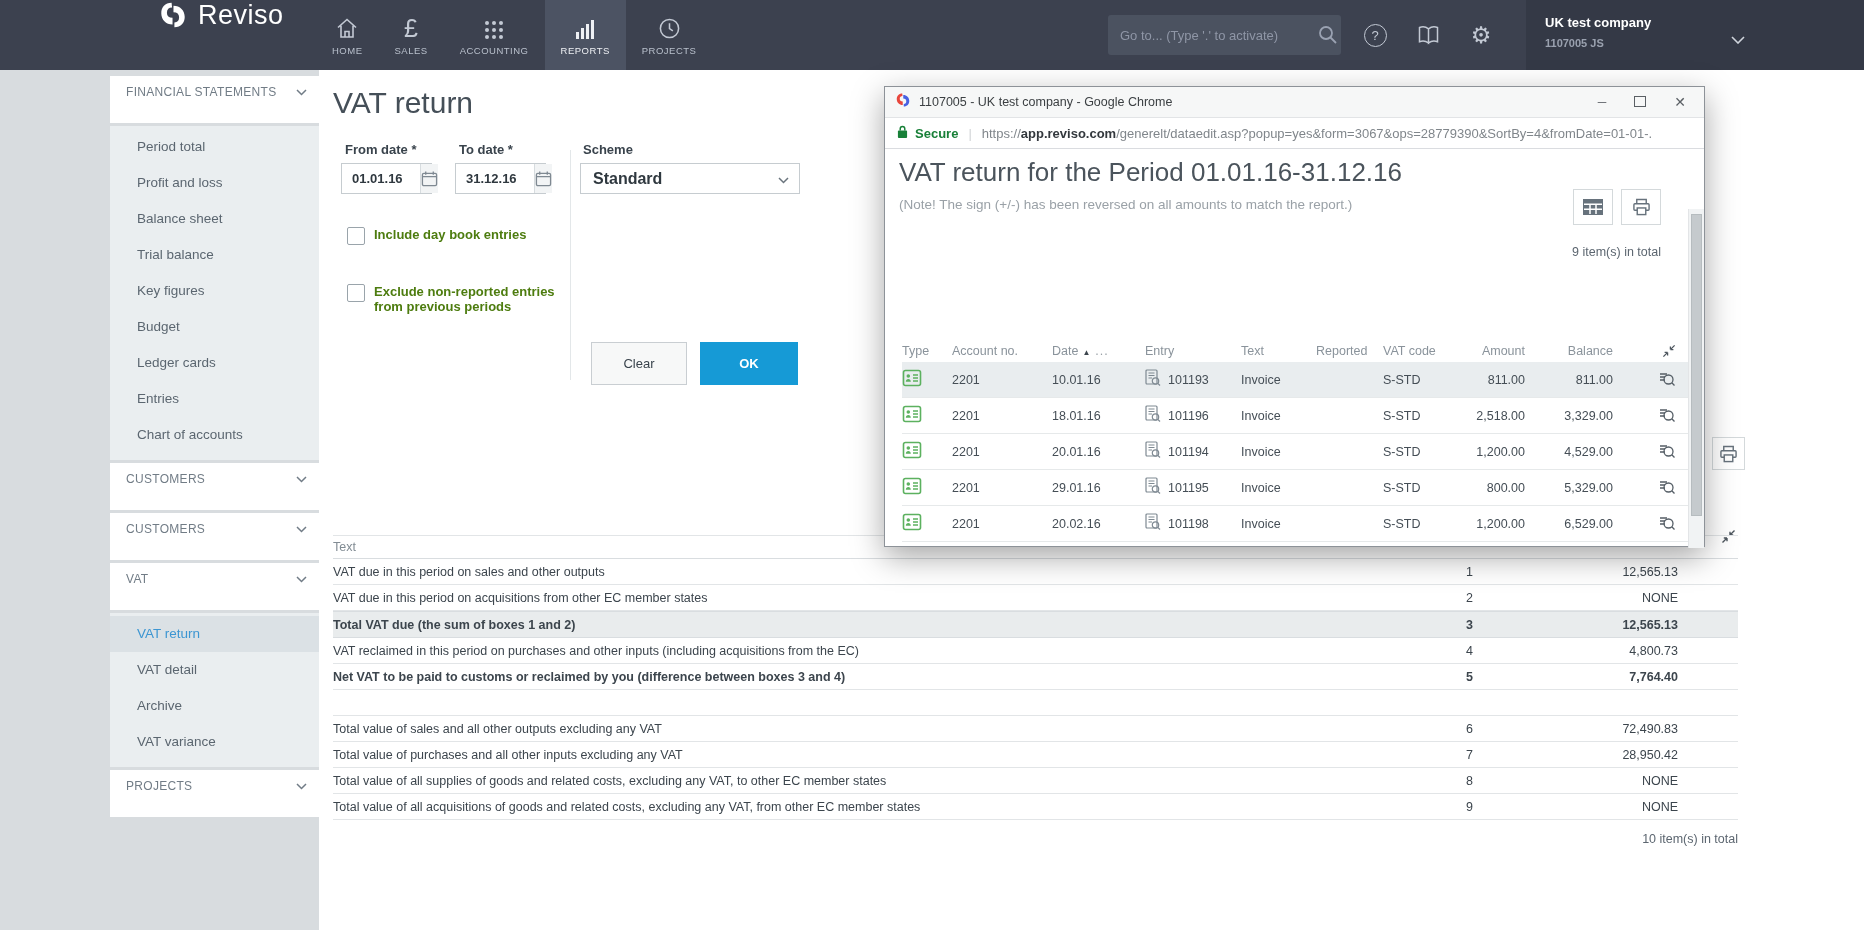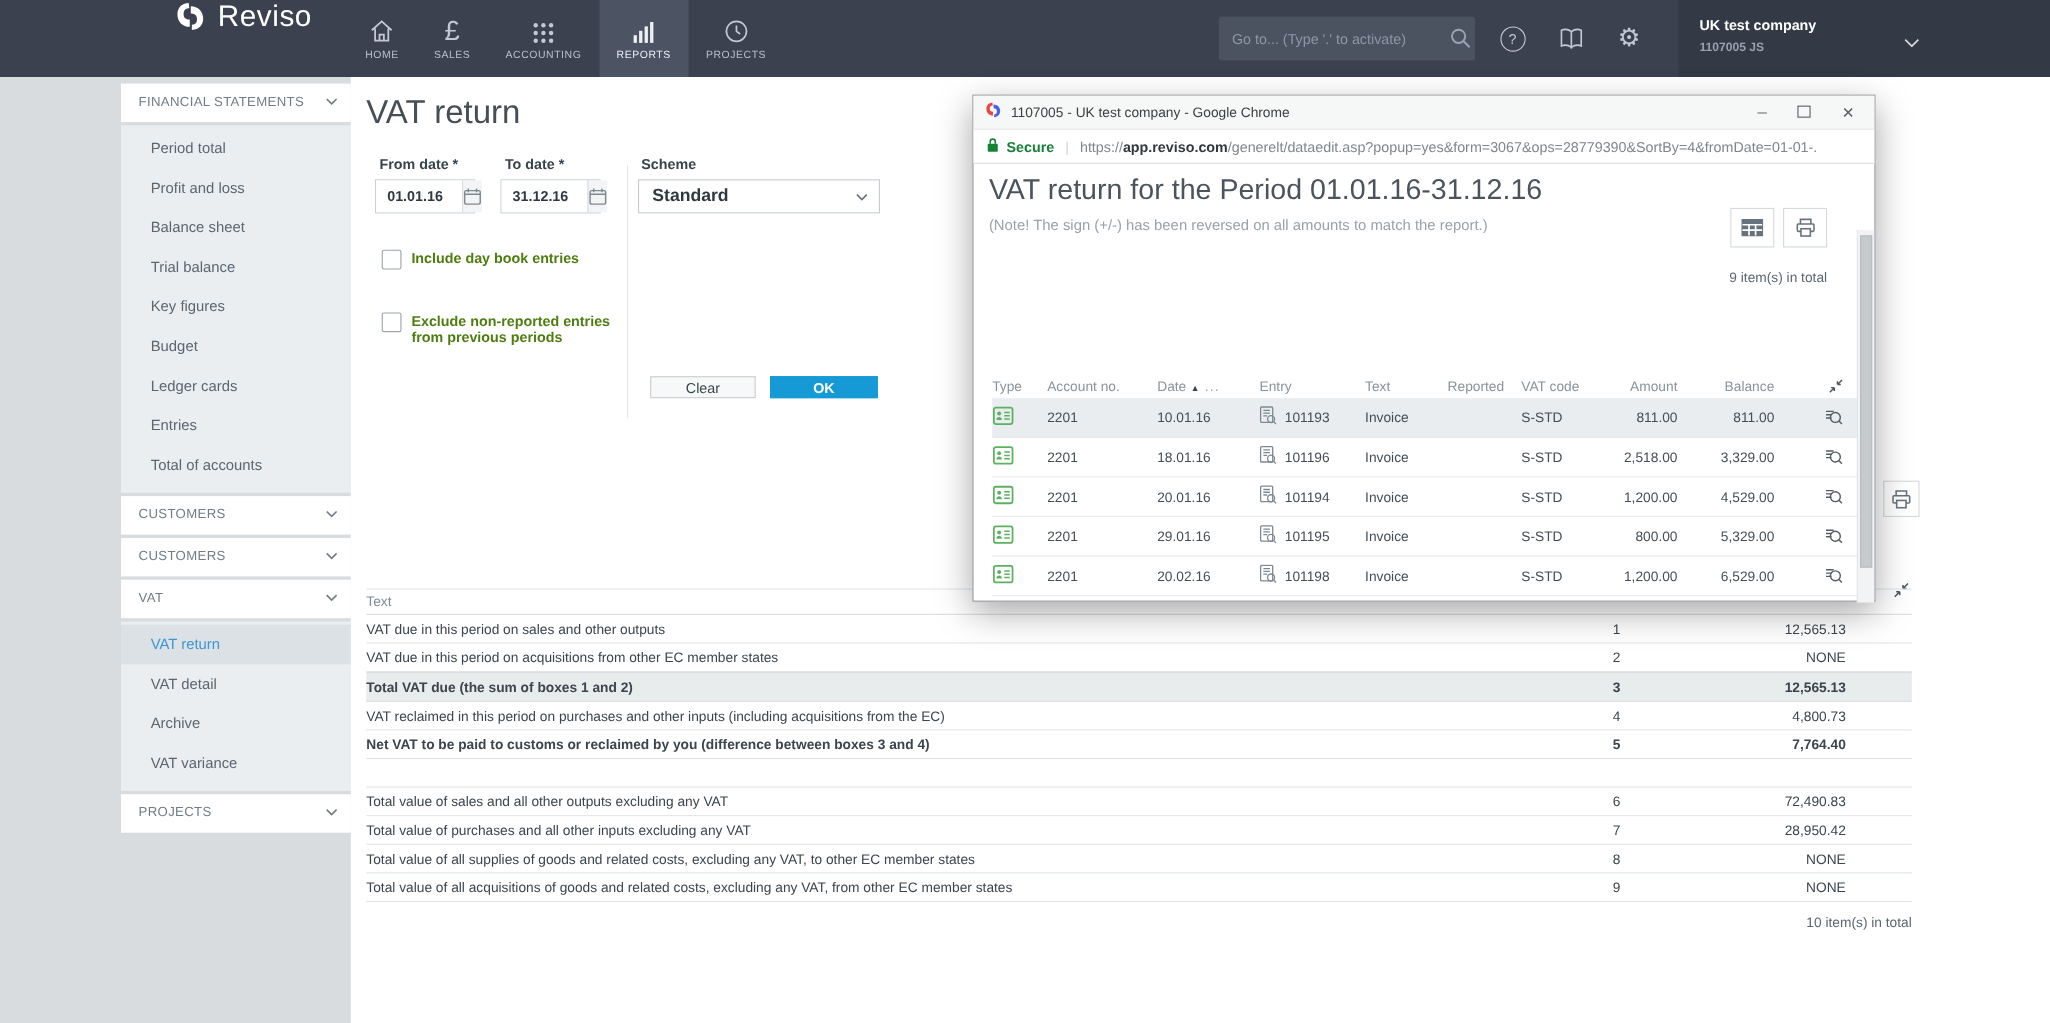--- a/index.html
+++ b/index.html
@@ -27,41 +27,41 @@
   .gear-glyph{font-family:"DejaVu Sans",sans-serif;font-size:23px;line-height:23px;}
   .userbox{position:absolute;left:1526px;top:0;width:338px;height:70px;background:#343946;cursor:pointer;}
   .user-name{position:absolute;left:19px;top:15px;font-size:13px;font-weight:bold;color:#fff;}
   .user-id{position:absolute;left:19px;top:37px;font-size:11px;font-weight:bold;color:#9aa1af;}
   .user-chev{position:absolute;left:205px;top:30px;color:#cfd4dc;}
 
   
   .leftbg{position:absolute;left:0;top:70px;width:319px;height:860px;background:#d8dcdf;}
   .sidebar{position:absolute;left:110px;top:76px;width:209px;}
   .sb-head{height:31px;background:#fff;display:flex;align-items:center;justify-content:space-between;
-           padding:0 12px 4px 16px;margin-bottom:3px;cursor:pointer;}
+           padding:0 12px 16px 16px;margin-bottom:3px;cursor:pointer;}
   .sb-head span{font-size:12px;color:#717c86;letter-spacing:.3px;}
   .sb-items{background:#eaeef0;padding:3px 0 7px;margin-bottom:3px;}
   .sb-item{height:36px;line-height:36px;padding-left:27px;font-size:13.5px;color:#5b6670;cursor:pointer;}
   .sb-item.sel{background:#dbe1e5;color:#3d96d2;}
   .chev{color:#8d97a0;}
 
   
   .main{position:absolute;left:319px;top:70px;width:1545px;height:860px;background:#fff;}
   .page-title{position:absolute;left:14px;top:16px;font-size:30px;font-weight:300;color:#454f58;}
   .form-label{position:absolute;font-size:13px;font-weight:bold;color:#39434c;}
   .inputbox{position:absolute;height:31px;border:1px solid #c6ccd0;background:#fff;display:flex;align-items:stretch;width:91px;box-sizing:border-box;}
   .inputbox input{border:none;outline:none;width:68px;font-size:13px;font-weight:bold;color:#2f383f;padding:0 0 0 10px;font-family:"Liberation Sans",sans-serif;}
   .cal-btn{width:28px;border-left:1px solid #d7dcdf;background:#f2f4f5;display:flex;align-items:center;justify-content:center;cursor:pointer;}
   .selectbox{position:absolute;left:261px;top:93px;width:220px;height:31px;border:1px solid #c6ccd0;box-sizing:border-box;display:flex;align-items:center;justify-content:space-between;padding:0 10px 0 12px;cursor:pointer;}
   .selectbox .val{font-size:16px;font-weight:bold;color:#2f383f;}
   .vdiv{position:absolute;left:251px;top:80px;width:1px;height:230px;background:#e3e7e9;}
   .cbrow{position:absolute;display:flex;gap:9px;cursor:pointer;}
   .cb{width:16px;height:16px;border:1.5px solid #9aa4ab;border-radius:2px;background:#fff;flex:none;}
   .cb-label{font-size:13px;font-weight:bold;color:#4d7c0f;line-height:15px;max-width:205px;}
-  .btn{position:absolute;height:20px;box-sizing:border-box;font-size:13px;display:flex;align-items:center;justify-content:center;cursor:pointer;}
+  .btn{position:absolute;height:43px;box-sizing:border-box;font-size:13px;display:flex;align-items:center;justify-content:center;cursor:pointer;}
   .btn-clear{left:272px;top:272px;width:96px;background:#f7f8f8;border:1px solid #c9ced2;color:#39434c;}
   .btn-ok{left:381px;top:272px;width:98px;background:#169ad6;border:1px solid #169ad6;color:#fff;font-weight:bold;}
 
   
   .rtable{position:absolute;left:14px;top:465px;width:1405px;font-size:12.5px;color:#3c454d;}
   .rhead{height:22px;border-top:1px solid #e2e5e7;border-bottom:1px solid #d9dde0;display:flex;align-items:center;color:#828c94;}
   .rrow{display:grid;grid-template-columns:1080px 60px 205px 60px;height:25px;align-items:center;border-bottom:1px solid #e2e5e7;}
   .rrow .box,.rrow .amt{text-align:right;}
   .rrow.total{background:#e9eced;font-weight:bold;border-top:1px solid #d9dde0;border-bottom:1px solid #d9dde0;}
   .rrow.bold{font-weight:bold;}
@@ -217,21 +217,21 @@
   </div>
   <div class="sb-items">
     <div class="sb-item">Period total</div>
     <div class="sb-item">Profit and loss</div>
     <div class="sb-item">Balance sheet</div>
     <div class="sb-item">Trial balance</div>
     <div class="sb-item">Key figures</div>
     <div class="sb-item">Budget</div>
     <div class="sb-item">Ledger cards</div>
     <div class="sb-item">Entries</div>
-    <div class="sb-item">Total of accounts</div>
+    <div class="sb-item">Chart of accounts</div>
   </div>
 
   <div class="sb-head">
     <span>CUSTOMERS</span>
     <span class="chev"><svg width="11" height="7" viewBox="0 0 11 7" fill="none" stroke="currentColor" stroke-width="1.5">
           <path d="M1 1l4.5 4.5L10 1"></path>
         </svg></span>
   </div>
 
   <div class="sb-head">

